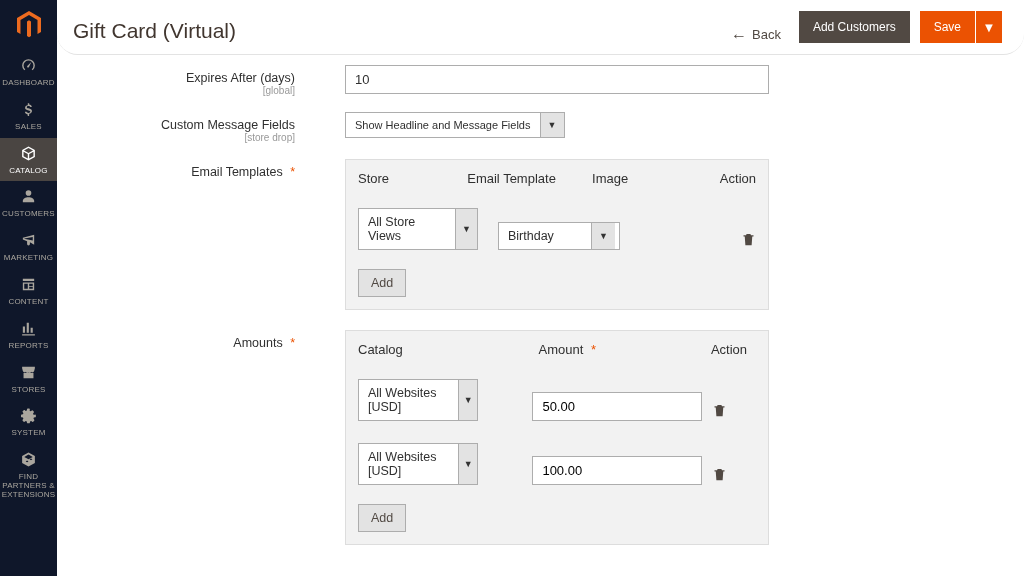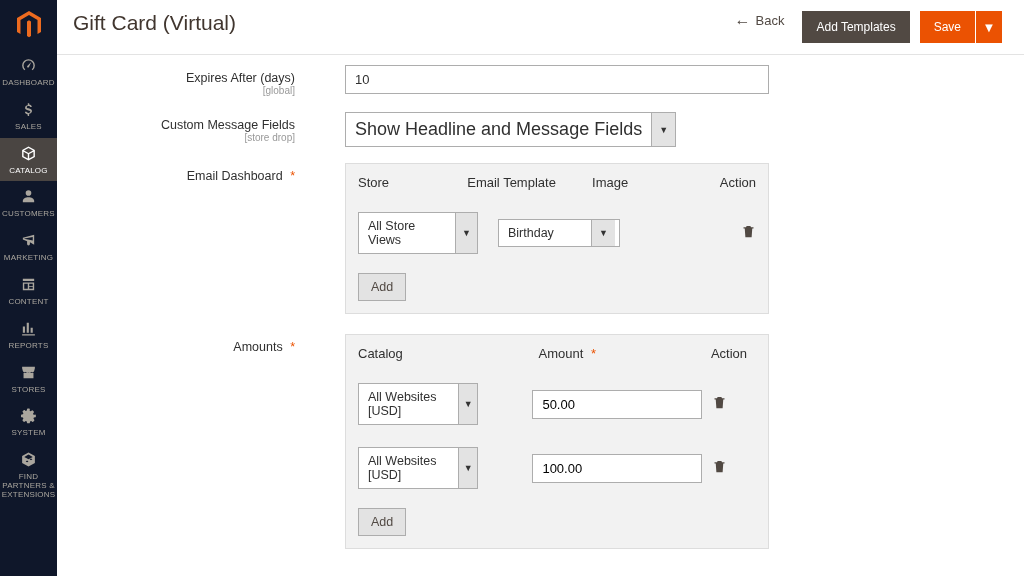--- a/index.html
+++ b/index.html
@@ -46,23 +46,24 @@
   .nav-item .nav-icon {
     font-size: 17px;
     margin-bottom: 2px;
     line-height: 1;
   }
   .nav-item span { line-height: 1.1; }
   
   .main { flex: 1; display: flex; flex-direction: column; }
   .page-header {
     display: flex;
-    align-items: flex-start;
+    align-items: flex-end;
     padding: 11px 22px 11px 16px;
     border-bottom: 1px solid #e3e3e3;
+    border-radius: 21px;
   }
   .page-title {
     font-size: 21px;
     font-weight: 400;
     color: #41362f;
     flex: 1;
   }
   .back-link {
     color: #514943;
     font-size: 13px;
@@ -138,21 +139,21 @@
     background: #fff;
     font-family: inherit;
   }
   .select-wrap {
     display: inline-flex;
     border: 1px solid #adadad;
     background: #fff;
   }
   .select-wrap .select-value {
     padding: 6px 9px;
-    font-size: 18px;
+    font-size: 11px;
     color: #303030;
     min-width: 140px;
   }
   .select-wrap .select-btn {
     width: 24px;
     background: #e3e3e3;
     border-left: 1px solid #adadad;
     display: flex;
     align-items: center;
     justify-content: center;
@@ -165,21 +166,21 @@
     background: #f2f2f2;
     border: 1px solid #ddd;
     padding: 0;
   }
   .grid-head, .grid-row {
     display: flex;
     padding: 11px 12px;
     align-items: flex-start;
   }
   .grid-head { font-size: 13px; color: #303030; }
-  .grid-row { align-items: center; }
+  .grid-row { align-items: flex-end; }
   .col-store { width: 140px; }
   .col-tmpl { width: 160px; }
   .col-img { width: 160px; }
   .col-act { width: 50px; text-align: right; margin-left: auto; }
   .grid-box .select-wrap .select-value { min-width: 92px; font-size: 12.5px; }
   .delete-btn { cursor: pointer; }
   .delete-btn svg { width: 15px; height: 15px; fill: #514943; }
   .image-drop {
     width: 92px;
     height: 92px;
@@ -308,21 +309,21 @@
   </div>
 </div>
 
 <div class="main">
   <div class="page-header">
     <h1 class="page-title">Gift Card (Virtual)</h1>
     <div class="back-link">
       <span class="arrow">←</span>
       <span>Back</span>
     </div>
-    <button class="btn btn-dark">Add Templates</button>
+    <button class="btn btn-dark">Add Customers</button>
     <div class="btn-primary-wrap">
       <button class="btn btn-primary">Save</button>
       <div class="btn-primary-ext">
         <span>▼</span>
       </div>
     </div>
   </div>
 
   <div class="form-area">
 
@@ -344,21 +345,21 @@
       <div class="field-control">
         <div class="select-wrap">
           <div class="select-value" style="min-width:130px">Show Headline and Message Fields</div>
           <div class="select-btn">▼</div>
         </div>
       </div>
     </div>
 
     <div class="field-row" style="margin-bottom:20px;">
       <div class="field-label required">
-        <span>Email Dashboard</span>
+        <span>Email Templates</span>
       </div>
       <div class="field-control wide">
         <div class="grid-box">
           <div class="grid-head">
             <div class="col-store">Store</div>
             <div class="col-tmpl">Email Template</div>
             <div class="col-img">Image</div>
             <div class="col-act">Action</div>
           </div>
           <div class="grid-row">

